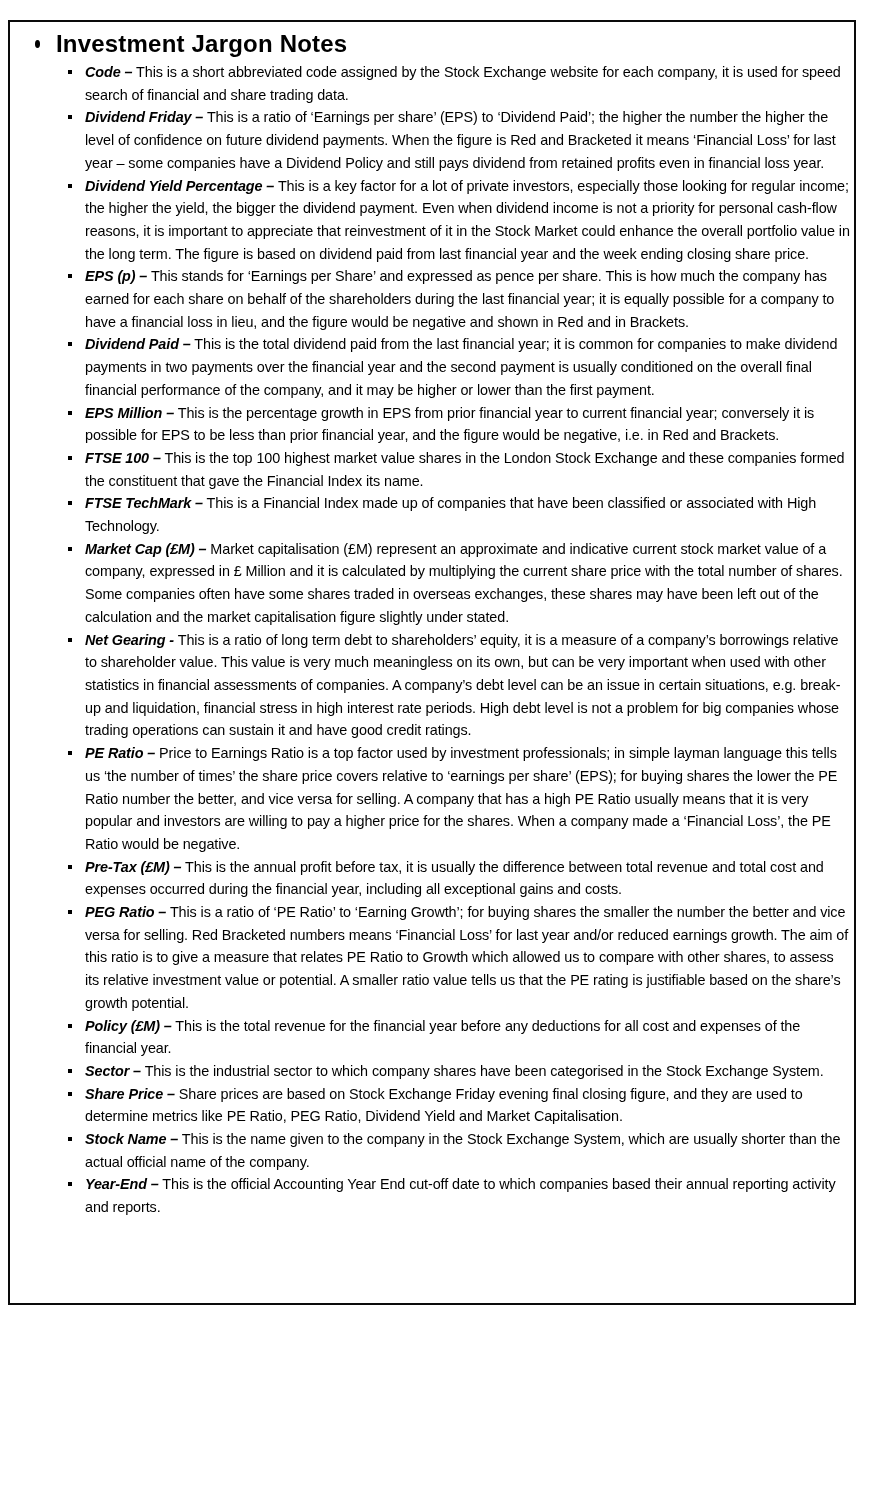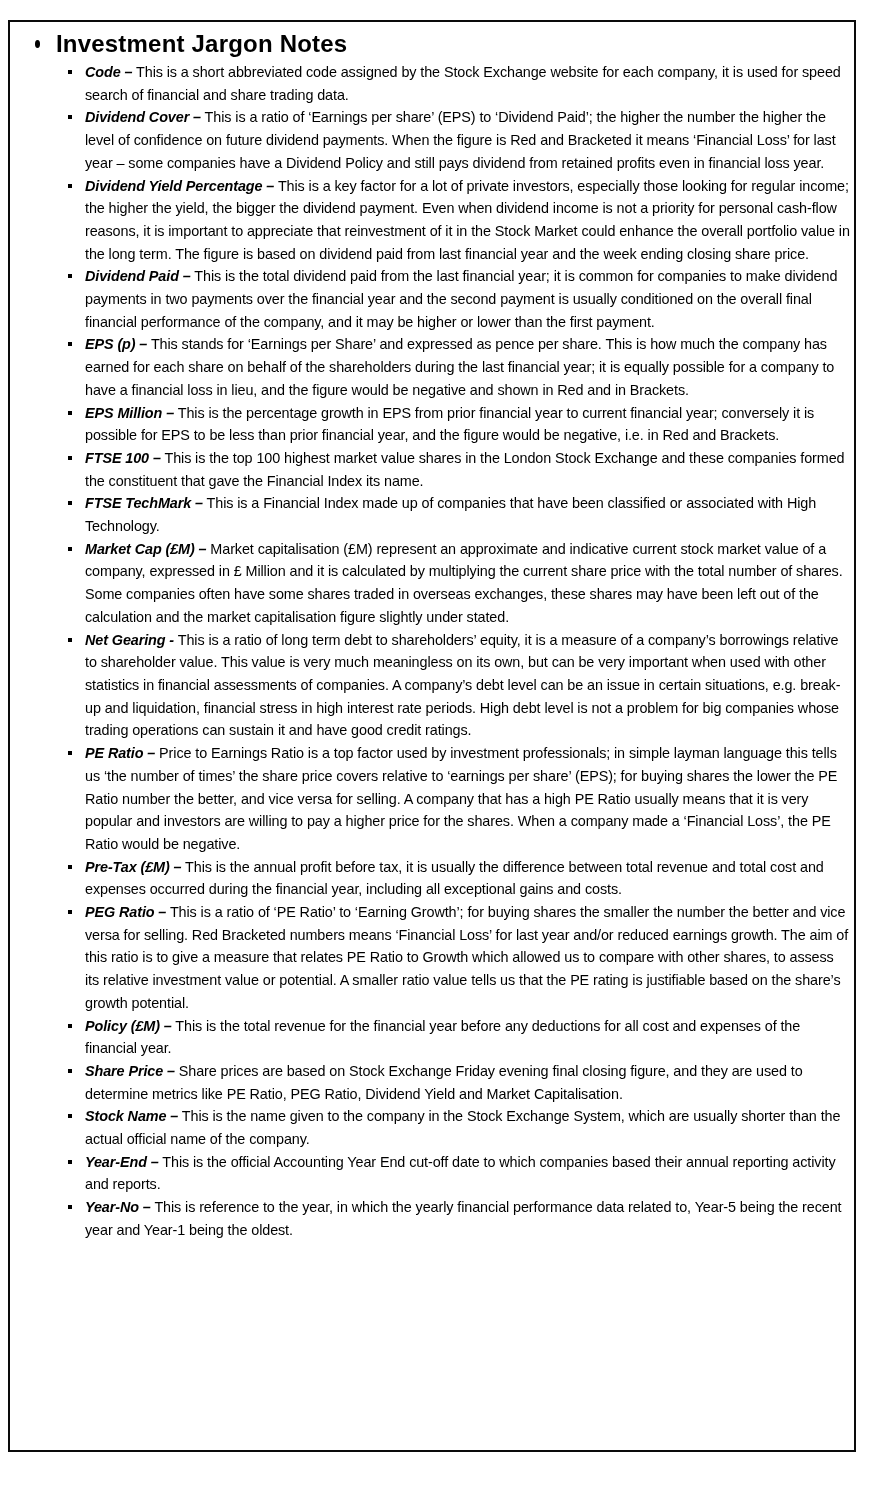--- a/index.html
+++ b/index.html
@@ -16,21 +16,21 @@
     position: relative;
     width: 869px;
     height: 1501px;
     background: #ffffff;
   }
   .sheet {
     position: absolute;
     left: 8px;
     top: 20px;
     width: 848px;
-    height: 1432px;
+    height: 1285px;
     border: 2px solid #0a0a0a;
     box-sizing: border-box;
     background: #ffffff;
   }
   .title-row {
     display: flex;
     align-items: center;
     margin: 7px 0 2px 0;
   }
   .title-bullet {
@@ -98,44 +98,44 @@
 
     <ul class="jargon-list">
   <li class="term-item">
     <span class="sq"></span>
     <b class="term">Code –</b>
     <span class="def">This is a short abbreviated code assigned by the Stock Exchange website for each company, it is used for speed search of financial and share trading data.</span>
   </li>
 
   <li class="term-item">
     <span class="sq"></span>
-    <b class="term">Dividend Cover –</b>
+    <b class="term">Dividend Friday –</b>
     <span class="def">This is a ratio of ‘Earnings per share’ (EPS) to ‘Dividend Paid’; the higher the number the higher the level of confidence on future dividend payments. When the figure is Red and Bracketed it means ‘Financial Loss’ for last year – some companies have a Dividend Policy and still pays dividend from retained profits even in financial loss year.</span>
   </li>
 
   <li class="term-item">
     <span class="sq"></span>
     <b class="term">Dividend Yield Percentage –</b>
     <span class="def">This is a key factor for a lot of private investors, especially those looking for regular income; the higher the yield, the bigger the dividend payment. Even when dividend income is not a priority for personal cash-flow reasons, it is important to appreciate that reinvestment of it in the Stock Market could enhance the overall portfolio value in the long term. The figure is based on dividend paid from last financial year and the week ending closing share price.</span>
   </li>
 
   <li class="term-item">
     <span class="sq"></span>
+    <b class="term">EPS (p) –</b>
+    <span class="def">This stands for ‘Earnings per Share’ and expressed as pence per share. This is how much the company has earned for each share on behalf of the shareholders during the last financial year; it is equally possible for a company to have a financial loss in lieu, and the figure would be negative and shown in Red and in Brackets.</span>
+  </li>
+
+  <li class="term-item">
+    <span class="sq"></span>
     <b class="term">Dividend Paid –</b>
     <span class="def">This is the total dividend paid from the last financial year; it is common for companies to make dividend payments in two payments over the financial year and the second payment is usually conditioned on the overall final financial performance of the company, and it may be higher or lower than the first payment.</span>
   </li>
 
   <li class="term-item">
     <span class="sq"></span>
-    <b class="term">EPS (p) –</b>
-    <span class="def">This stands for ‘Earnings per Share’ and expressed as pence per share. This is how much the company has earned for each share on behalf of the shareholders during the last financial year; it is equally possible for a company to have a financial loss in lieu, and the figure would be negative and shown in Red and in Brackets.</span>
-  </li>
-
-  <li class="term-item">
-    <span class="sq"></span>
     <b class="term">EPS Million –</b>
     <span class="def">This is the percentage growth in EPS from prior financial year to current financial year; conversely it is possible for EPS to be less than prior financial year, and the figure would be negative, i.e. in Red and Brackets.</span>
   </li>
 
   <li class="term-item">
     <span class="sq"></span>
     <b class="term">FTSE 100 –</b>
     <span class="def">This is the top 100 highest market value shares in the London Stock Exchange and these companies formed the constituent that gave the Financial Index its name.</span>
   </li>
 
@@ -174,44 +174,44 @@
     <b class="term">PEG Ratio –</b>
     <span class="def">This is a ratio of ‘PE Ratio’ to ‘Earning Growth’; for buying shares the smaller the number the better and vice versa for selling. Red Bracketed numbers means ‘Financial Loss’ for last year and/or reduced earnings growth. The aim of this ratio is to give a measure that relates PE Ratio to Growth which allowed us to compare with other shares, to assess its relative investment value or potential. A smaller ratio value tells us that the PE rating is justifiable based on the share’s growth potential.</span>
   </li>
 
   <li class="term-item">
     <span class="sq"></span>
     <b class="term">Policy (£M) –</b>
     <span class="def">This is the total revenue for the financial year before any deductions for all cost and expenses of the financial year.</span>
   </li>
 
+  <li class="term-item">
+    <span class="sq"></span>
+    <b class="term">Sector –</b>
+    <span class="def">This is the industrial sector to which company shares have been categorised in the Stock Exchange System.</span>
+  </li>
 
   <li class="term-item">
     <span class="sq"></span>
     <b class="term">Share Price –</b>
     <span class="def">Share prices are based on Stock Exchange Friday evening final closing figure, and they are used to determine metrics like PE Ratio, PEG Ratio, Dividend Yield and Market Capitalisation.</span>
   </li>
 
   <li class="term-item">
     <span class="sq"></span>
     <b class="term">Stock Name –</b>
     <span class="def">This is the name given to the company in the Stock Exchange System, which are usually shorter than the actual official name of the company.</span>
   </li>
 
 
   <li class="term-item">
     <span class="sq"></span>
     <b class="term">Year-End –</b>
     <span class="def">This is the official Accounting Year End cut-off date to which companies based their annual reporting activity and reports.</span>
   </li>
 
-  <li class="term-item">
-    <span class="sq"></span>
-    <b class="term">Year-No –</b>
-    <span class="def">This is reference to the year, in which the yearly financial performance data related to, Year-5 being the recent year and Year-1 being the oldest.</span>
-  </li>
 </ul>
 
   </div>
 
   <div class="copyright">Copyright © 2016 by Yuen To</div>
 
 </div>
 
 </body></html>

